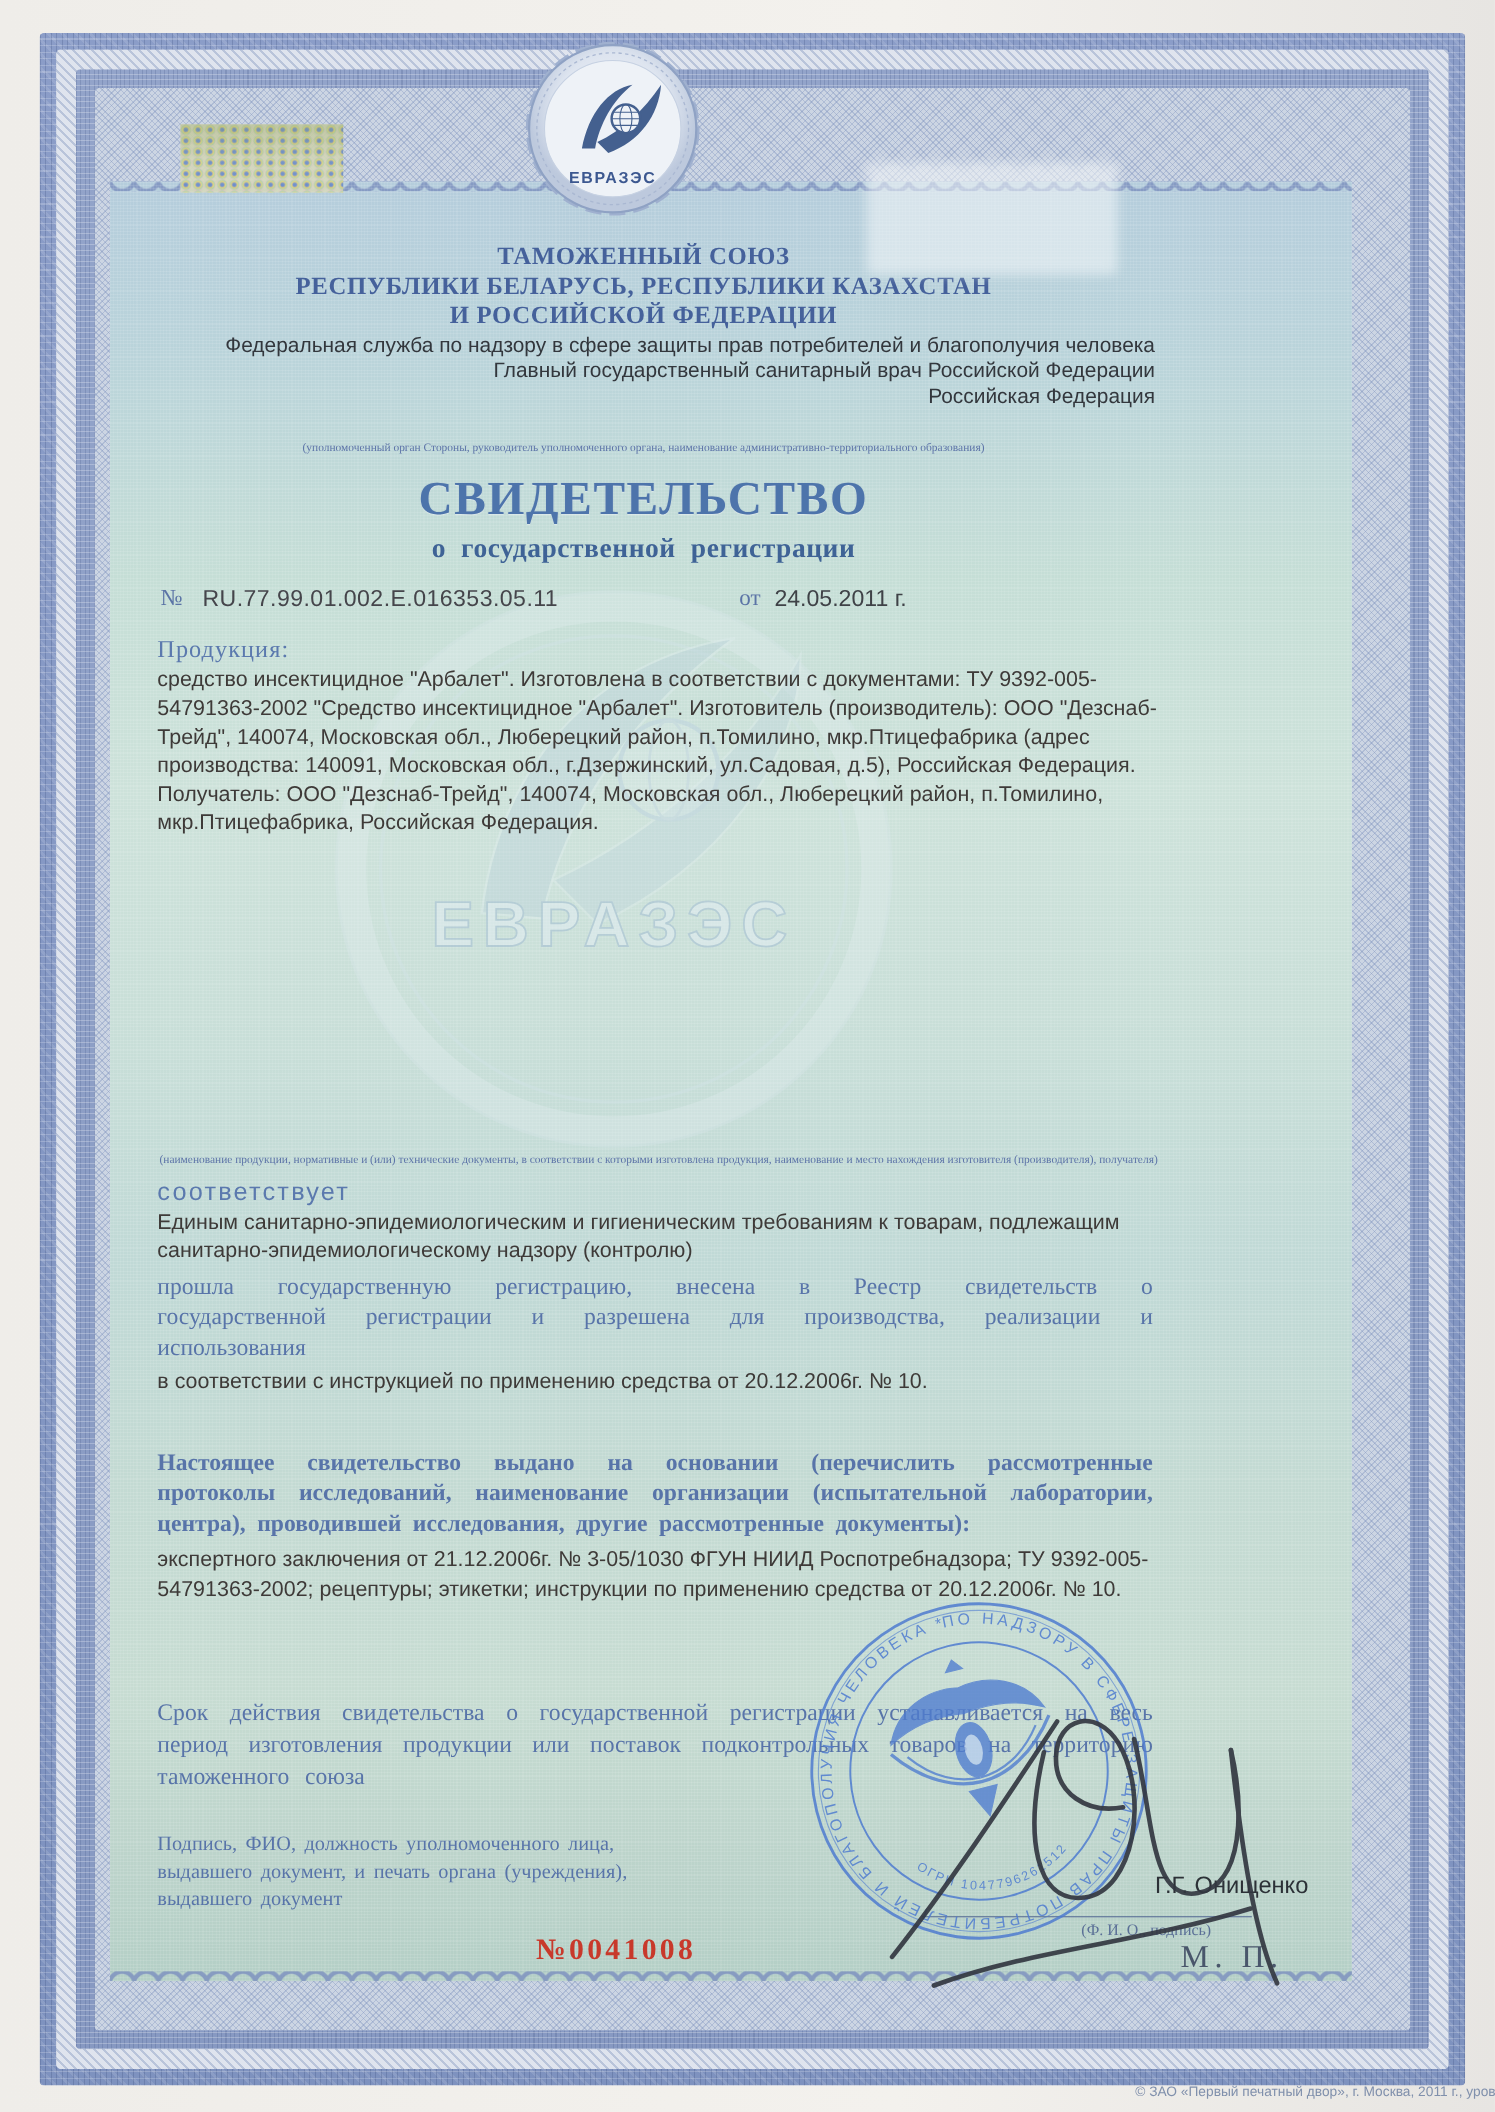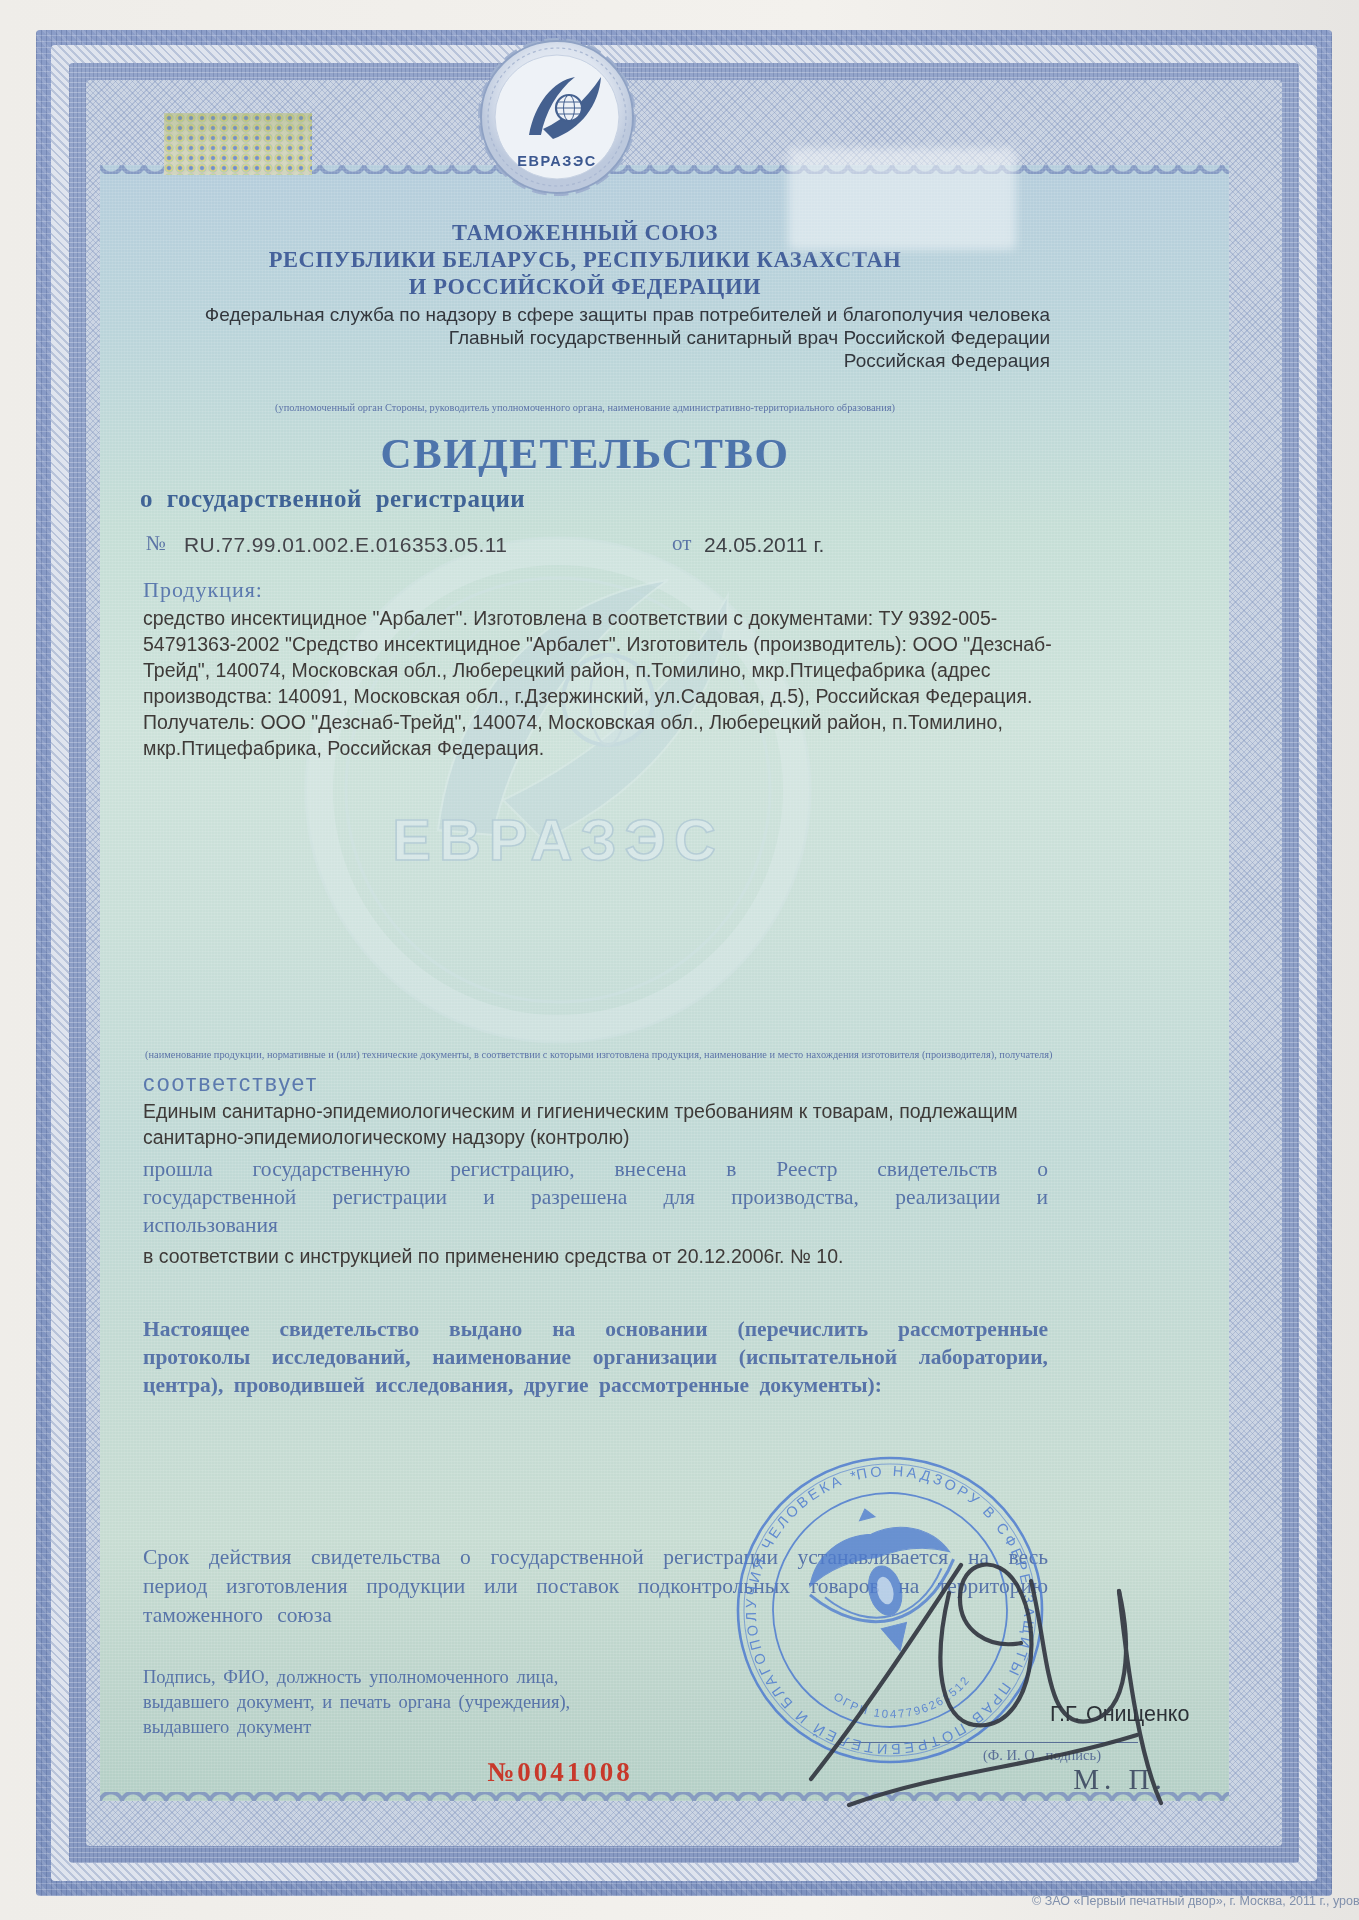--- a/index.html
+++ b/index.html
@@ -52,21 +52,21 @@
     font-family:Liberation Serif, serif;font-weight:bold;
     color:#45619b;font-size:22.5px;line-height:27px;letter-spacing:.6px;z-index:2;}
   .authority{left:20px;top:138px;width:930px;text-align:right;
     color:#33373d;font-size:19px;line-height:23px;z-index:2;}
   .fineprint{font-family:"Liberation Serif","DejaVu Serif",serif;color:#5d74a8;font-size:10.4px;z-index:2;white-space:nowrap;}
   .auth-note{left:40px;top:237px;width:890px;text-align:center;}
   .title{left:40px;top:264px;width:890px;text-align:center;
     font-family:"Liberation Serif","DejaVu Serif",serif;font-weight:bold;
     font-size:43px;color:#4d74ab;letter-spacing:1.5px;z-index:2;
     text-shadow:0 1px 1px rgba(255,255,255,.5), 0 0 1px rgba(61,92,150,.4);}
-  .subtitle{left:40px;top:320px;width:890px;
+  .subtitle{left:40px;top:320px;width:890px;text-align:center;
     font-family:"Liberation Serif","DejaVu Serif",serif;font-weight:bold;
     font-size:25px;color:#3f6396;word-spacing:7px;letter-spacing:.5px;z-index:2;}
   .numrow{left:40px;top:368px;width:1000px;height:30px;z-index:2;}
   .no-sign{position:absolute;left:6px;top:-2px;font-family:"Liberation Serif","DejaVu Serif",serif;color:#5b74a6;font-size:21px;}
   .no-value{position:absolute;left:44px;top:0;color:#45454b;font-size:21px;letter-spacing:.4px;}
   .date-label{position:absolute;left:532px;top:-2px;font-family:"Liberation Serif","DejaVu Serif",serif;color:#5b74a6;font-size:21px;}
   .date-value{position:absolute;left:564px;top:0;color:#3f4247;font-size:21px;}
   .product-label{left:43px;top:412px;font-family:"Liberation Serif","DejaVu Serif",serif;color:#5b79ae;font-size:22px;letter-spacing:1px;z-index:2;}
   .body-sans{color:#3e3a38;font-size:19.5px;line-height:26px;z-index:2;}
   .product-text{left:43px;top:440px;width:935px;}
@@ -154,20 +154,21 @@
     <div class="abs body-sans product-text">средство инсектицидное "Арбалет". Изготовлена в соответствии с документами: ТУ 9392-005-54791363-2002 "Средство инсектицидное "Арбалет". Изготовитель (производитель): ООО "Дезснаб-Трейд", 140074, Московская обл., Люберецкий район, п.Томилино, мкр.Птицефабрика (адрес производства: 140091, Московская обл., г.Дзержинский, ул.Садовая, д.5), Российская Федерация. Получатель: ООО "Дезснаб-Трейд", 140074, Московская обл., Люберецкий район, п.Томилино, мкр.Птицефабрика, Российская Федерация.</div>
     <div class="abs fineprint product-note">(наименование продукции, нормативные и (или) технические документы, в соответствии с которыми изготовлена продукция, наименование и место нахождения изготовителя (производителя), получателя)</div>
 
     <div class="abs compliance-label">соответствует</div>
     <div class="abs body-sans compliance-text">Единым санитарно-эпидемиологическим и гигиеническим требованиям к товарам, подлежащим санитарно-эпидемиологическому надзору (контролю)</div>
 
     <div class="abs serif-par reg-statement">прошла государственную регистрацию, внесена в Реестр свидетельств о государственной регистрации и разрешена для производства, реализации и использования</div>
     <div class="abs body-sans instruction">в соответствии с инструкцией по применению средства от 20.12.2006г. № 10.</div>
 
     <div class="abs serif-par basis-intro">Настоящее свидетельство выдано на основании (перечислить рассмотренные протоколы исследований, наименование организации (испытательной лаборатории, центра), проводившей исследования, другие рассмотренные документы):</div>
+    <div class="abs body-sans basis-docs">экспертного заключения от 21.12.2006г. № 3-05/1030 ФГУН НИИД Роспотребнадзора; ТУ 9392-005-54791363-2002; рецептуры; этикетки; инструкции по применению средства от 20.12.2006г. № 10.</div>
 
     <div class="abs serif-par validity">Срок действия свидетельства о государственной регистрации устанавливается на весь период изготовления продукции или поставок подконтрольных товаров на территорию таможенного союза</div>
 
     <div class="abs sig-caption">Подпись, ФИО, должность уполномоченного лица,
 выдавшего документ, и печать органа (учреждения),
 выдавшего документ</div>
     <div class="abs serial">№0041008</div>
     <div class="abs sig-line"></div>
     <div class="abs sig-line-label">(Ф. И. О., подпись)</div>
     <div class="abs official-name">Г.Г. Онищенко</div>

